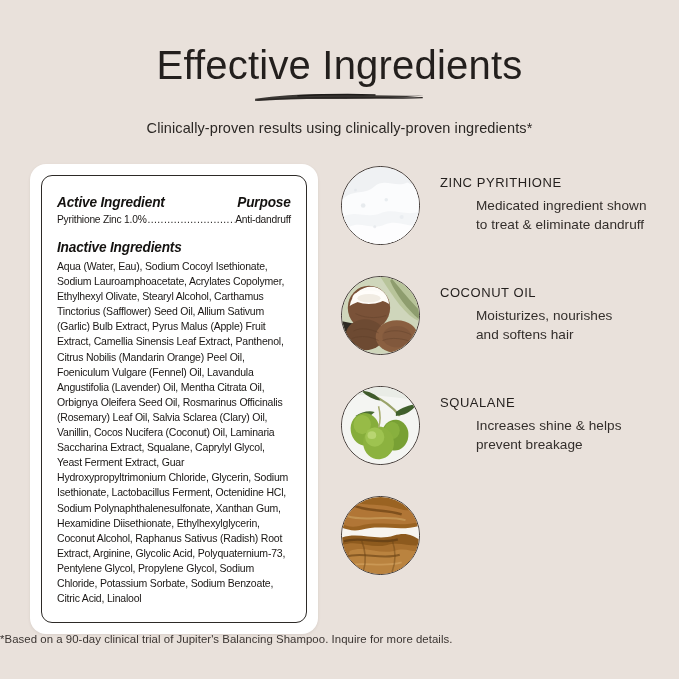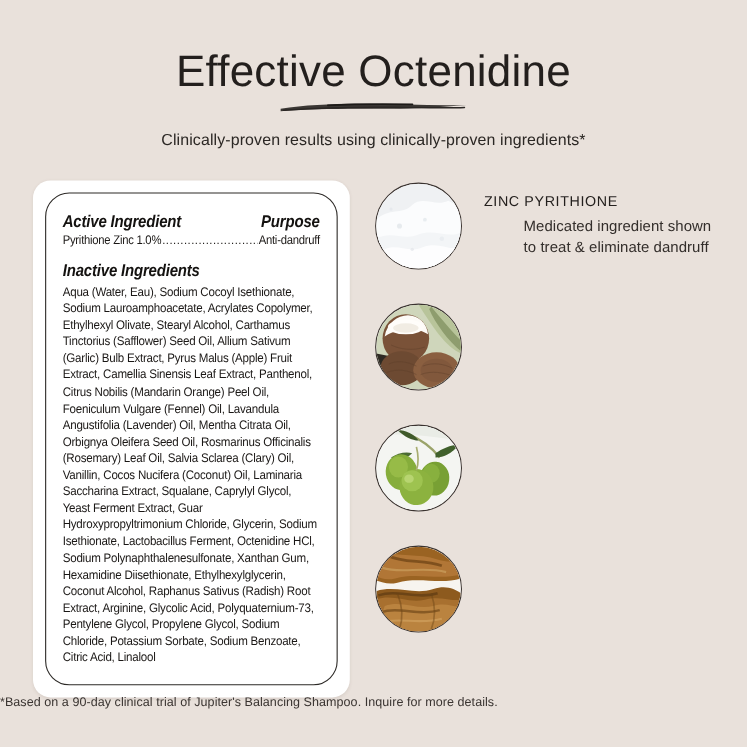--- a/index.html
+++ b/index.html
@@ -59,21 +59,21 @@
     min-height: 400px;
     background: #ffffff;
     border-radius: 16px;
     box-shadow: 0 1px 3px rgba(80, 60, 50, 0.10);
     padding: 11px;
     box-sizing: border-box;
     flex: 0 0 auto;
   }
   .label-inner {
     border: 1.3px solid #2d2a27;
-    border-radius: 22px;
+    border-radius: 11px;
     padding: 17px 15px 16px 15px;
     box-sizing: border-box;
     height: 100%;
   }
   .drug-facts-row {
     display: flex;
     justify-content: space-between;
     align-items: baseline;
   }
   .df-head {
@@ -182,21 +182,21 @@
     bottom: 34px;
     font-size: 11.4px;
     color: #3a3431;
     letter-spacing: 0.05px;
   }
 </style>
 </head>
 <body>
 
 <div class="header">
-  <h1 class="page-title">Effective Octenidine</h1>
+  <h1 class="page-title">Effective Ingredients</h1>
   <svg class="title-underline" viewBox="0 0 200 16">
     <path d="M3 10 C 30 6, 62 4.5, 96 5 C 130 5.5, 162 7, 196 6.2 C 162 9.6, 128 10.4, 96 10.2 C 62 10, 30 10.6, 3 12.6 Z" fill="#3b3734"></path>
     <path d="M6 11.6 C 40 9.2, 80 8.2, 120 8.6 C 150 8.9, 175 9.6, 194 8.8" stroke="#2a2624" stroke-width="1.5" fill="none" stroke-linecap="round"></path>
     <path d="M52 6.6 C 80 5.2, 112 5.0, 140 5.6" stroke="#1d1a18" stroke-width="1.7" fill="none" stroke-linecap="round"></path>
   </svg>
   <p class="subtitle">Clinically-proven results using clinically-proven ingredients*</p>
 </div>
 
 <div class="main">
 
@@ -260,20 +260,23 @@
           <g stroke="#5b3d29" stroke-width="0.7" opacity="0.55" fill="none">
             <path d="M12 56 C 20 52, 30 54, 38 58"></path>
             <path d="M10 64 C 20 60, 30 62, 38 66"></path>
             <path d="M44 58 C 54 54, 64 56, 72 60"></path>
             <path d="M42 66 C 52 62, 64 64, 74 68"></path>
             <path d="M14 38 C 22 42, 34 44, 46 40"></path>
           </g>
         </svg>
       </div>
       <div class="hl-text">
+        <div class="hl-name">COCONUT OIL</div>
+        <div class="hl-desc">Moisturizes, nourishes
+and softens hair</div>
       </div>
     </div>
 
     <div class="hl-item">
       <div class="hl-thumb">
         <svg viewBox="0 0 80 80" preserveAspectRatio="xMidYMid slice">
           <rect width="80" height="80" fill="#f4f5f2"></rect>
           <path d="M0 0 L80 0 L80 14 C 50 10, 20 6, 0 10 Z" fill="#e9ece6"></path>
           <path d="M30 8 C 40 12, 52 20, 60 30" stroke="#9aa36a" stroke-width="2.2" fill="none"></path>
           <path d="M40 14 C 34 14, 26 10, 20 4 C 28 4, 36 8, 40 14 Z" fill="#3f5a2a"></path>
@@ -282,20 +285,25 @@
           <ellipse cx="24" cy="44" rx="15" ry="17" fill="#86ad3b" transform="rotate(-8 24 44)"></ellipse>
           <ellipse cx="21" cy="39" rx="9" ry="10" fill="#9cc04c" opacity="0.75"></ellipse>
           <ellipse cx="55" cy="50" rx="14" ry="16" fill="#78a034" transform="rotate(6 55 50)"></ellipse>
           <ellipse cx="52" cy="45" rx="8" ry="9" fill="#8fb743" opacity="0.7"></ellipse>
           <ellipse cx="38" cy="58" rx="16" ry="17" fill="#8cb23f" transform="rotate(-4 38 58)"></ellipse>
           <ellipse cx="34" cy="52" rx="10" ry="10" fill="#a3c755" opacity="0.8"></ellipse>
           <ellipse cx="31" cy="50" rx="4.5" ry="4" fill="#bcd877" opacity="0.85"></ellipse>
           <path d="M38 20 C 40 28, 40 36, 38 42" stroke="#a8ad70" stroke-width="1.6" fill="none"></path>
         </svg>
       </div>
+      <div class="hl-text">
+        <div class="hl-name">SQUALANE</div>
+        <div class="hl-desc">Increases shine &amp; helps
+prevent breakage</div>
+      </div>
     </div>
 
     <div class="hl-item">
       <div class="hl-thumb">
         <svg viewBox="0 0 80 80" preserveAspectRatio="xMidYMid slice">
           <rect width="80" height="80" fill="#f7f4ef"></rect>
           <path d="M0 0 L80 0 L80 30 C 60 36, 40 28, 20 34 C 12 36, 6 34, 0 32 Z" fill="#9a6322"></path>
           <path d="M4 4 C 22 10, 40 6, 58 12 C 68 15, 74 14, 80 12 L80 26 C 60 32, 38 24, 18 30 C 10 32, 4 30, 0 28 Z" fill="#b5793a" opacity="0.85"></path>
           <path d="M10 8 C 26 16, 44 12, 62 18" stroke="#6f4415" stroke-width="2.6" fill="none" opacity="0.75"></path>
           <path d="M6 20 C 24 26, 44 18, 66 24" stroke="#caa05e" stroke-width="2" fill="none" opacity="0.7"></path>

